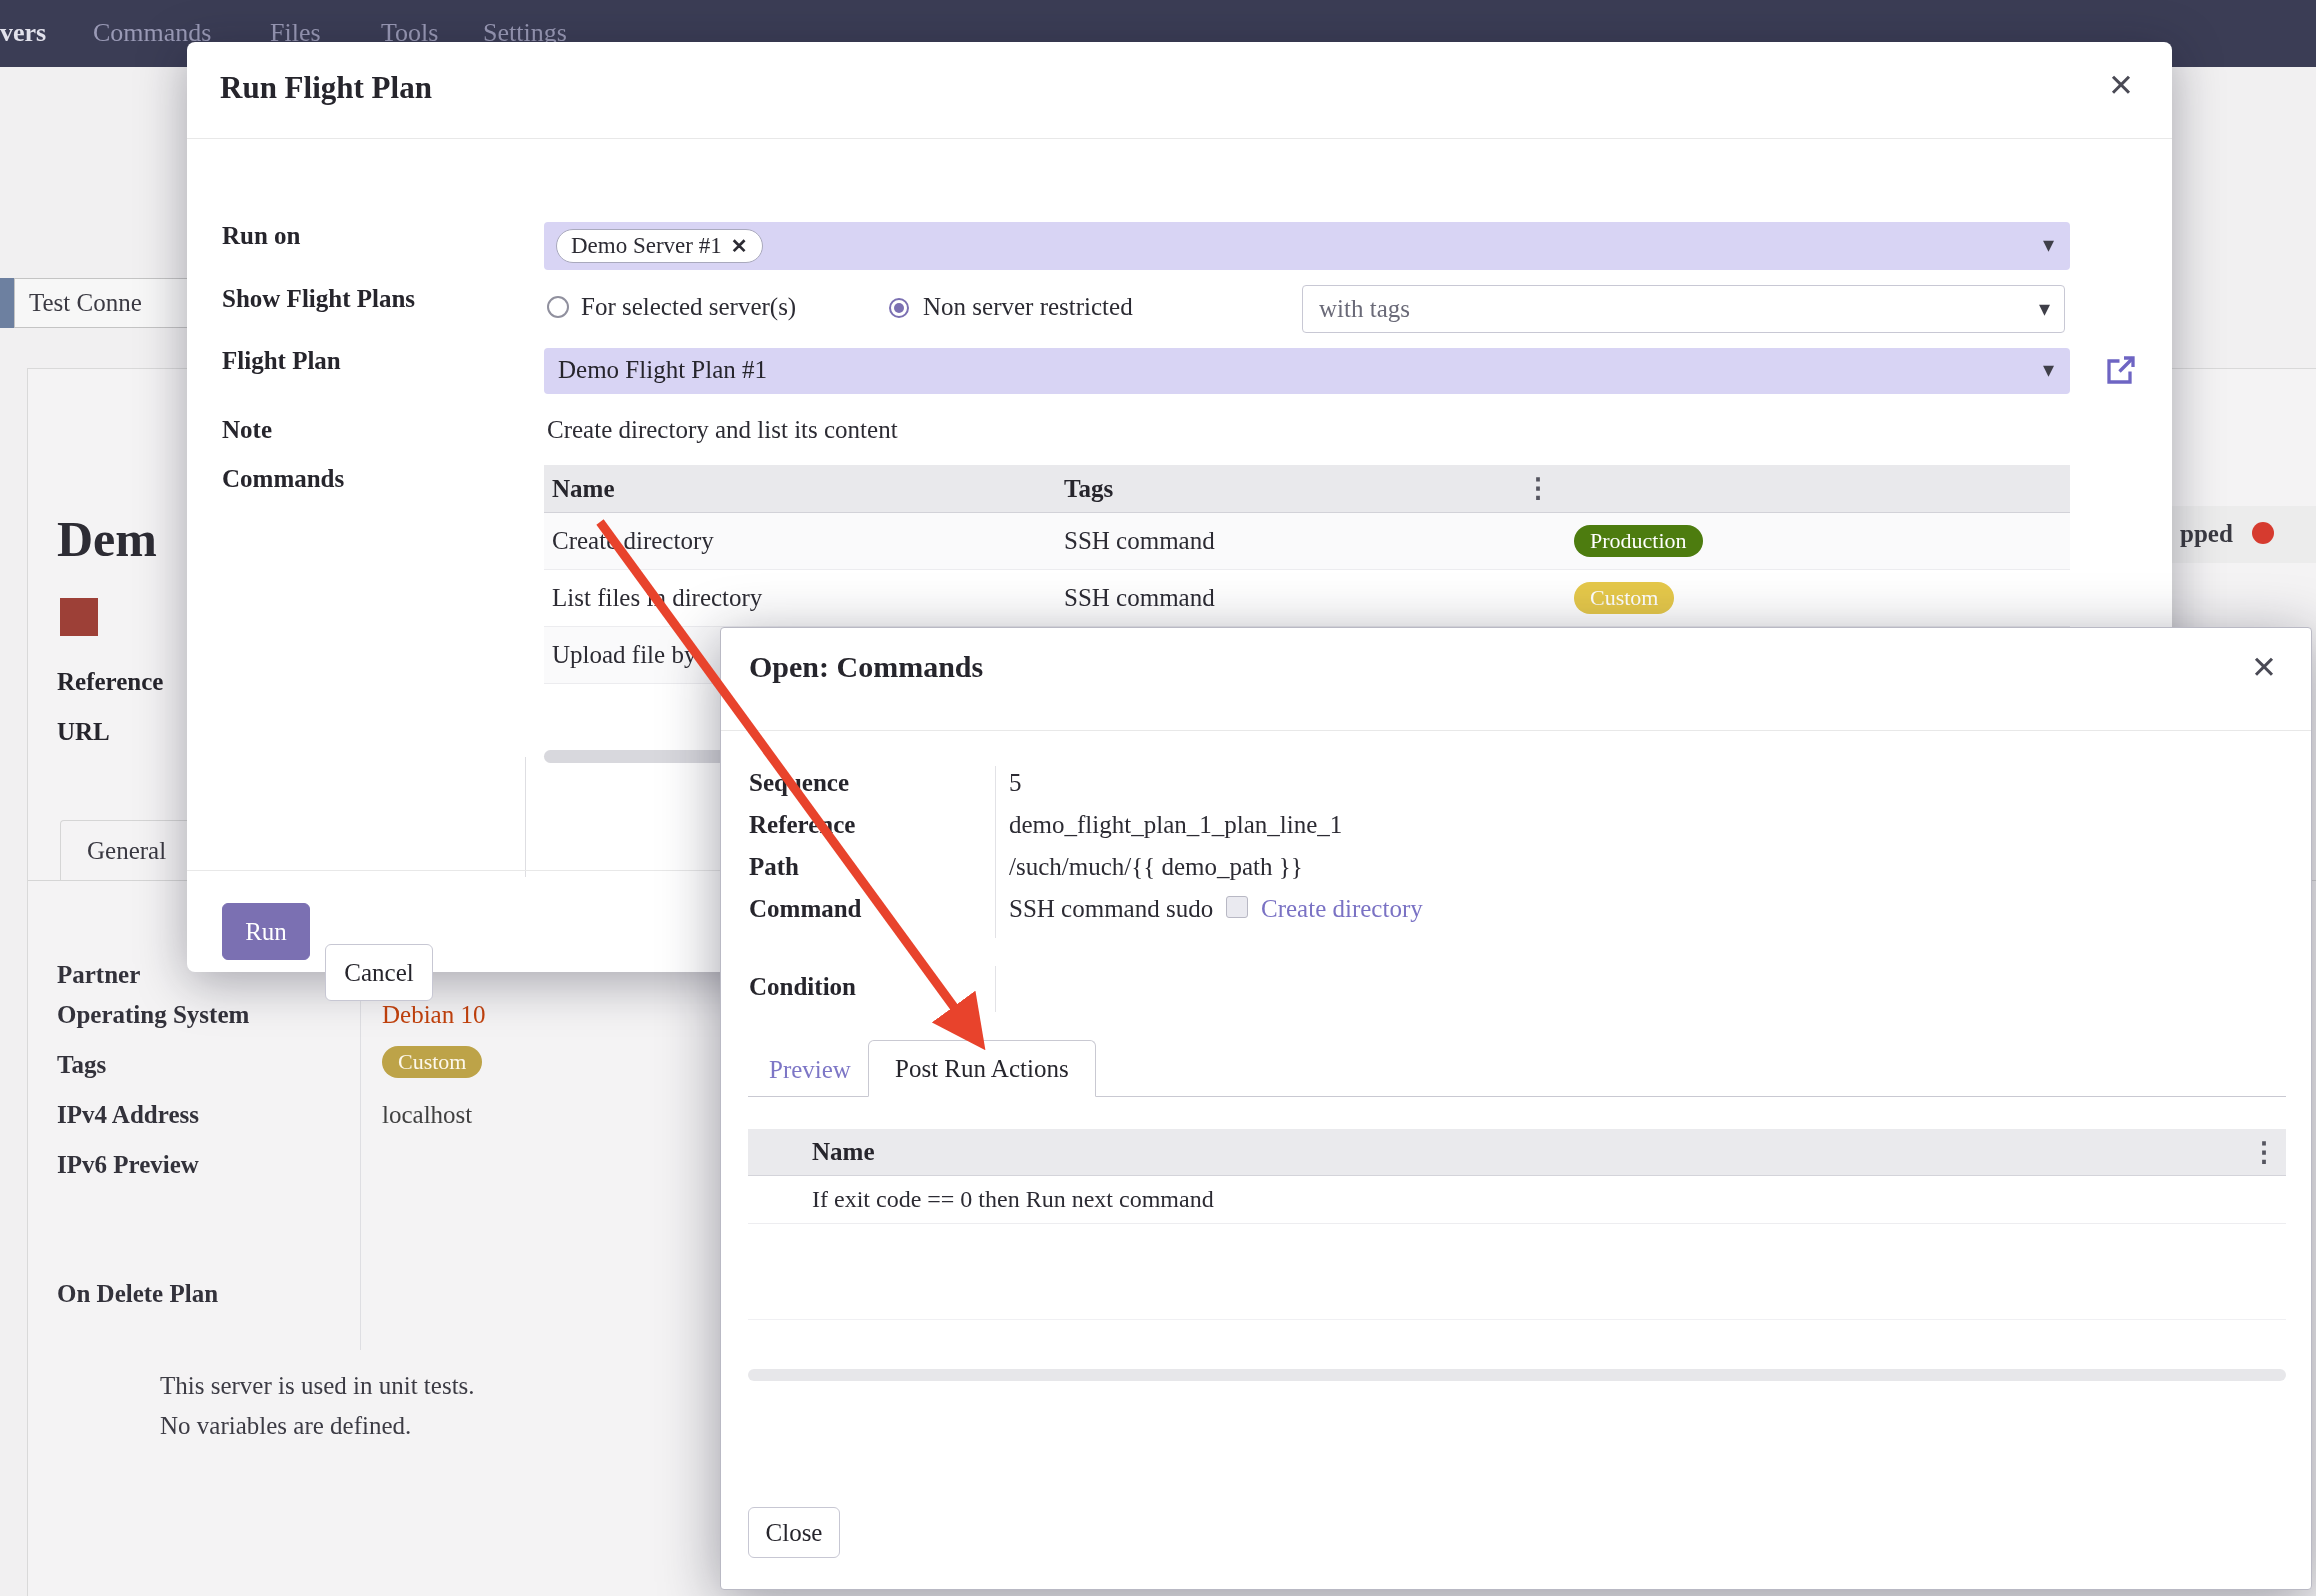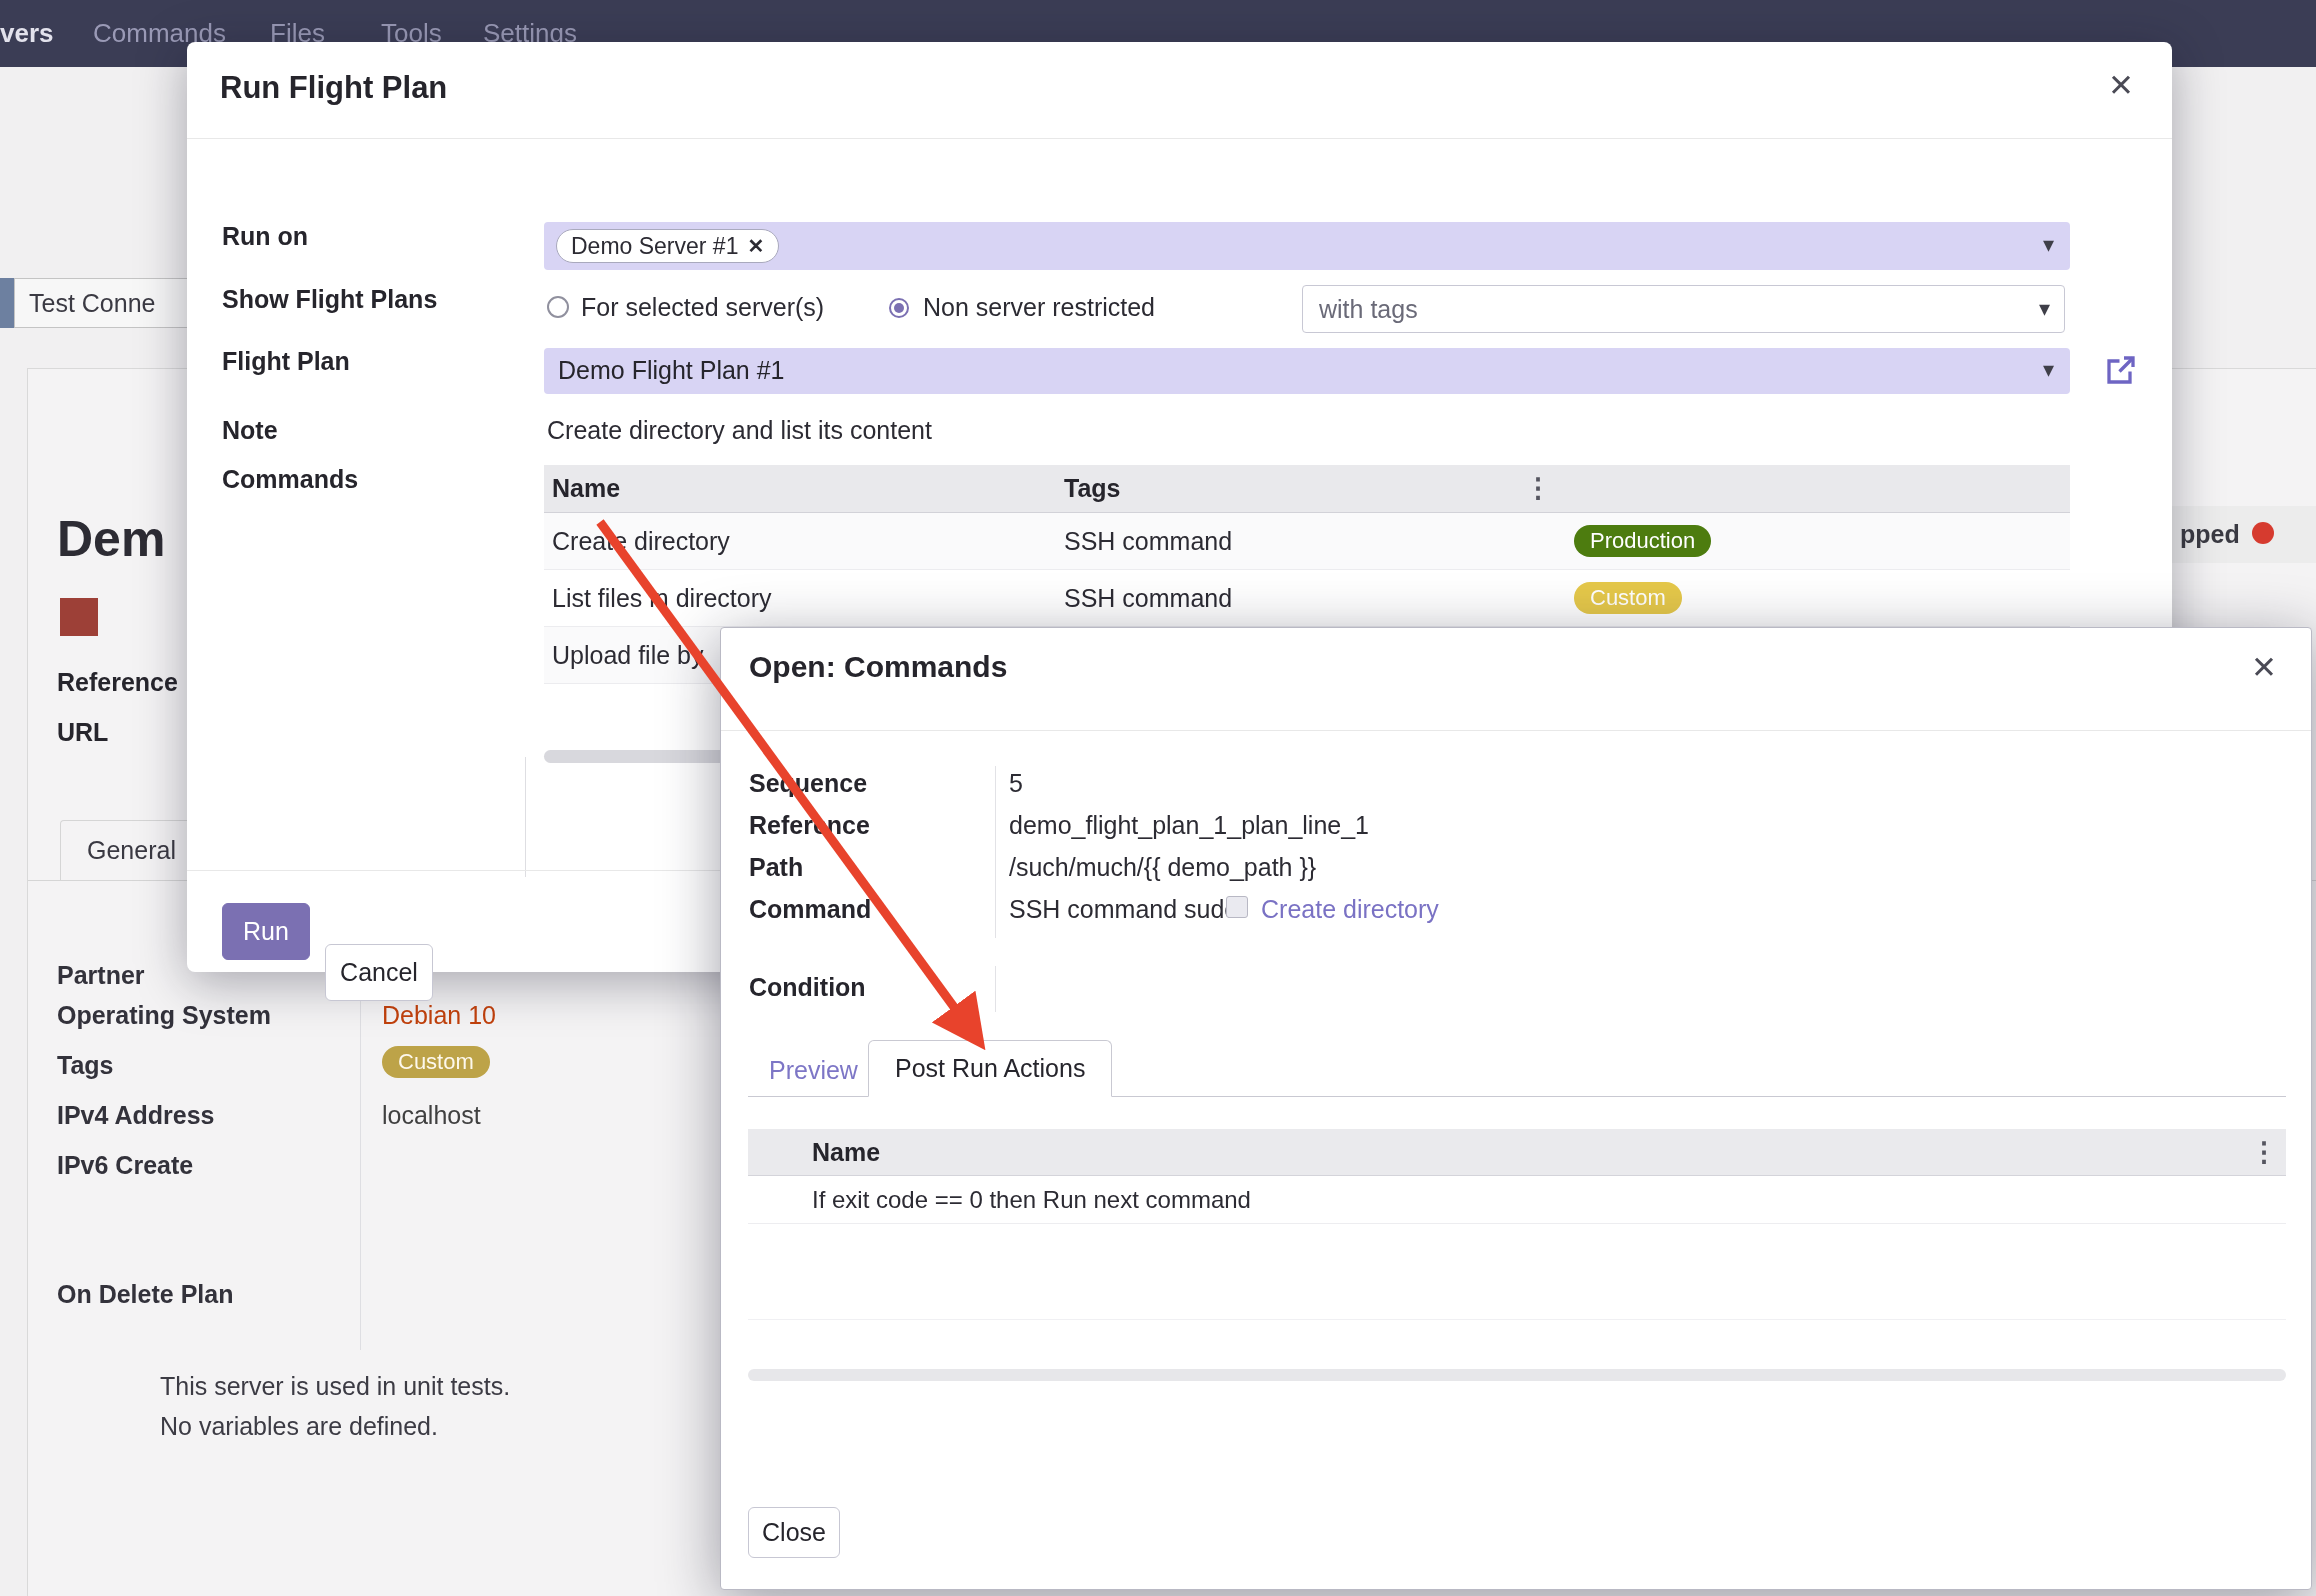--- a/index.html
+++ b/index.html
@@ -1,17 +1,17 @@
 <!DOCTYPE html>
 <html><head>
 <meta charset="utf-8">
 <style>
   html,body{margin:0;padding:0;background:#e8e8ea;}
   .screen{position:relative;width:2316px;height:1596px;overflow:hidden;background:#f1f0f1;
-          font-family:Liberation Sans, sans-serif;color:#2c2b33;}
+          font-family:Liberation Serif, serif;color:#2c2b33;}
   .abs{position:absolute;}
   .lbl{position:absolute;font-weight:bold;font-size:25px;color:#26252c;white-space:nowrap;}
   .txt{position:absolute;font-size:25px;color:#2c2b33;white-space:nowrap;}
   .muted{color:#6a6a78;}
   .caret{position:absolute;font-size:22px;color:#3f3f49;line-height:1;}
   .kebab{font-size:27px;color:#55555f;font-weight:bold;line-height:1;}
   .closex{position:absolute;font-size:31px;color:#4a4a55;cursor:pointer;line-height:1;}
   .btn{position:absolute;display:flex;align-items:center;justify-content:center;
        font-size:25px;border-radius:6px;box-sizing:border-box;cursor:pointer;white-space:nowrap;}
   .btn-secondary{background:#fff;border:1px solid #c7c7d3;color:#26252c;}
@@ -68,21 +68,21 @@
     <div class="abs" style="left:60px;top:753px;height:60px;padding:0 26px;border:1px solid #d5d5d5;border-bottom:none;
                 background:#f4f3f4;display:flex;align-items:center;border-radius:4px 4px 0 0;box-sizing:border-box;">
       <span style="font-size:25px;color:#3a3942;">General</span>
     </div>
     <div class="divider" style="left:28px;top:813px;width:2290px;height:1px;background:#d5d5d5;"></div>
 
     <span class="lbl" style="left:57px;top:894px;color:#33323b;">Partner</span>
     <span class="lbl" style="left:57px;top:934px;color:#33323b;">Operating System</span>
     <span class="lbl" style="left:57px;top:984px;color:#33323b;">Tags</span>
     <span class="lbl" style="left:57px;top:1034px;color:#33323b;">IPv4 Address</span>
-    <span class="lbl" style="left:57px;top:1084px;color:#33323b;">IPv6 Create</span>
+    <span class="lbl" style="left:57px;top:1084px;color:#33323b;">IPv6 Preview</span>
     <span class="lbl" style="left:57px;top:1213px;color:#33323b;">On Delete Plan</span>
 
     <div class="divider" style="left:360px;top:888px;width:1px;height:395px;"></div>
 
     <span class="txt" style="left:382px;top:934px;color:#c2410c;">Debian 10</span>
     <span class="abs pill pill-olive" style="left:382px;top:979px;">Custom</span>
     <span class="txt" style="left:382px;top:1034px;color:#404040;">localhost</span>
 
     <span class="txt" style="left:160px;top:1305px;color:#3c3b44;">This server is used in unit tests.</span>
     <span class="txt" style="left:160px;top:1345px;color:#3c3b44;">No variables are defined.</span>

